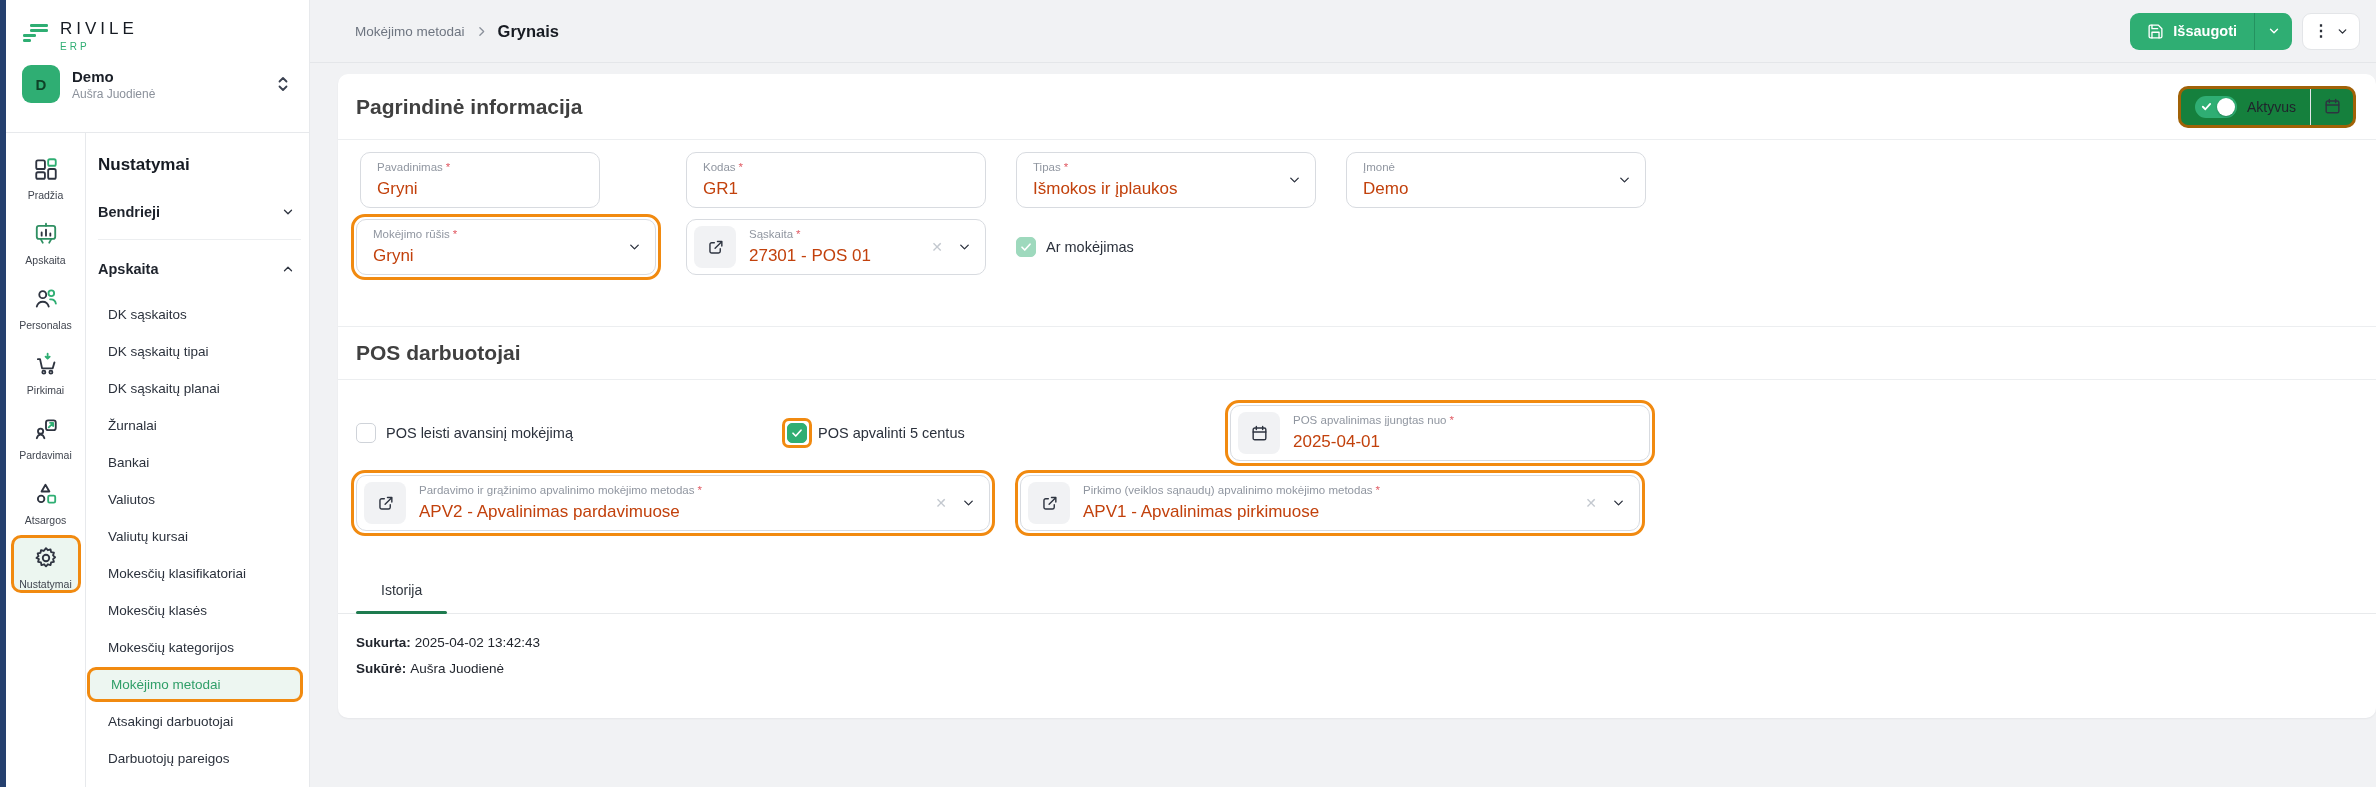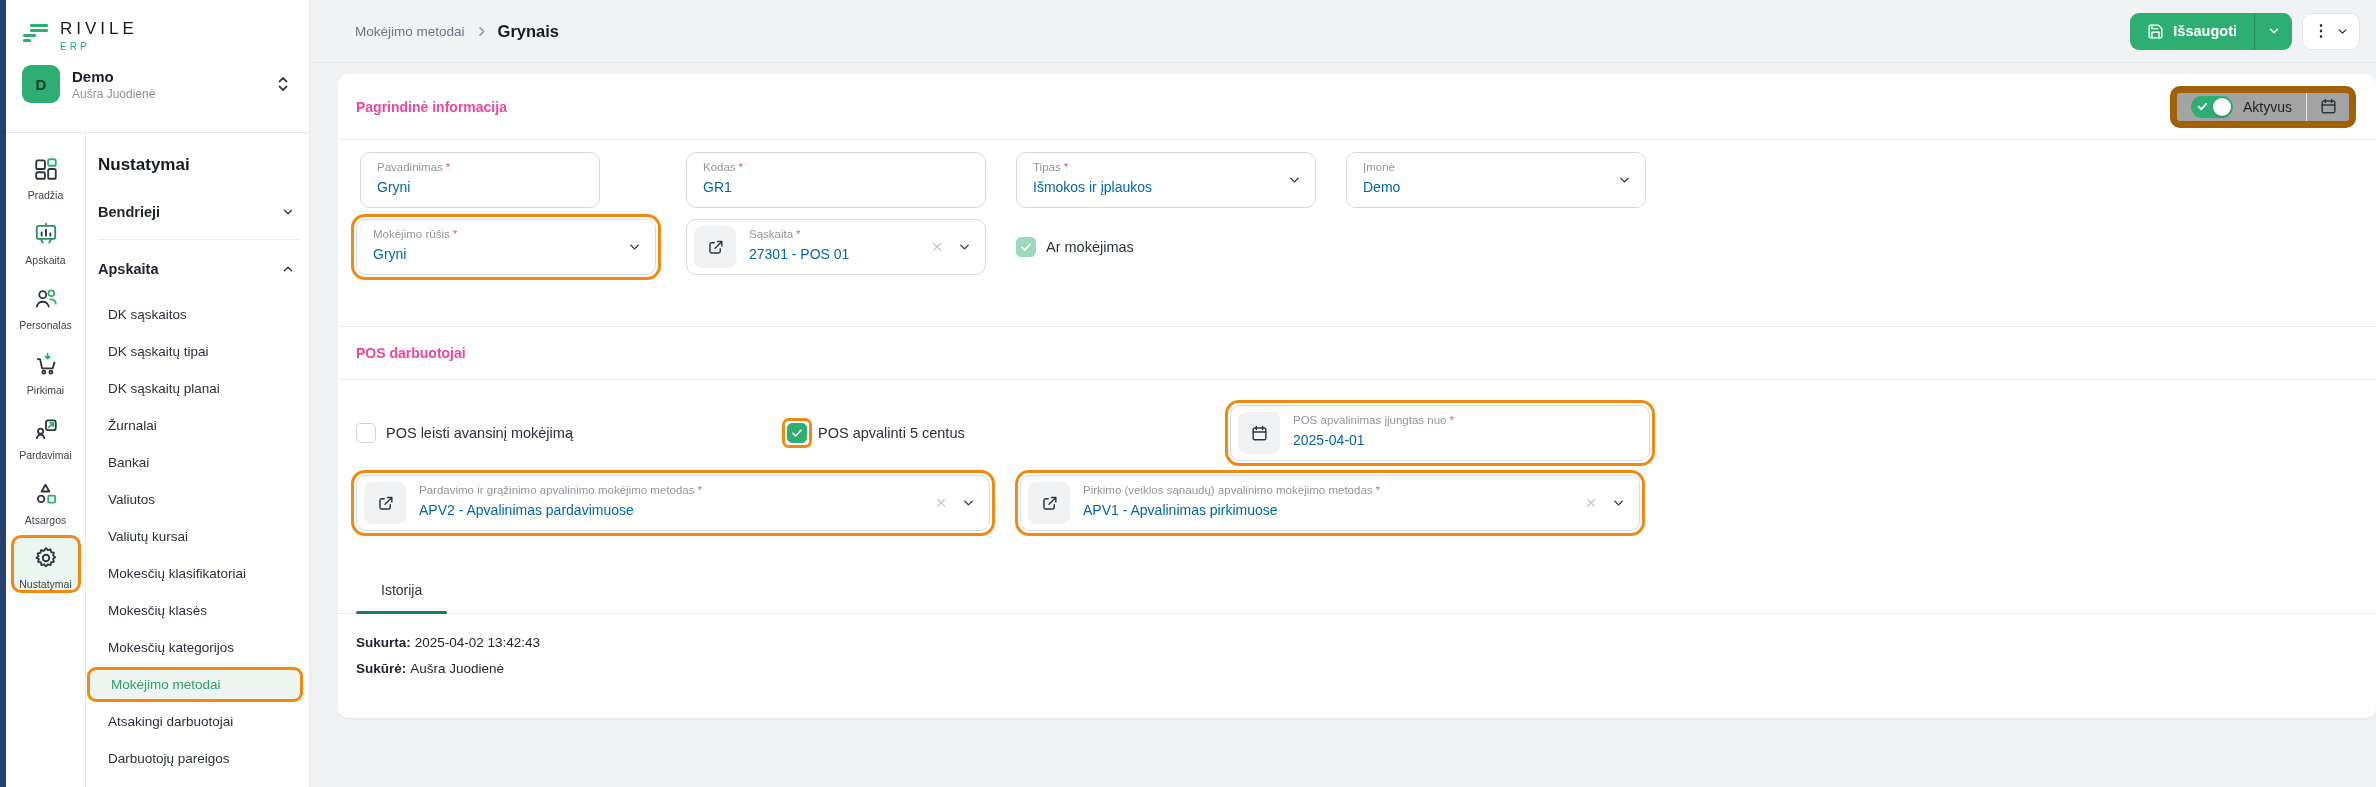--- a/index.html
+++ b/index.html
@@ -51,52 +51,52 @@
   .top-actions{display:flex;align-items:center}
   .save-split{display:flex;height:37px;border-radius:9px;overflow:hidden;background:var(--green)}
   .save-main{display:flex;align-items:center;gap:9px;padding:0 17px;border:none;background:transparent;color:#fff;font-size:14.5px;font-weight:700;font-family:inherit;cursor:pointer}
   .save-caret{width:38px;border:none;border-left:1px solid rgba(10,74,46,.28);background:transparent;display:flex;align-items:center;justify-content:center;cursor:pointer}
   .more-btn{margin-left:10px;height:37px;width:58px;background:#fff;border:1px solid #e3e5e8;border-radius:9px;display:flex;align-items:center;justify-content:center;gap:7px;cursor:pointer;color:#2a2f38}
   .kebab{font-size:16px;font-weight:700;line-height:1}
 
   .card{margin:11px 0 0 28px;width:2038px;height:644px;background:#fff;border-radius:10px;box-shadow:0 1px 2px rgba(16,24,40,.05)}
   .sec-head{height:66px;display:flex;align-items:center;justify-content:space-between;padding:0 20px 0 18px;border-bottom:1px solid var(--line-soft)}
   .sec-head2{height:54px;border-top:1px solid var(--line-soft)}
-  .sec-head h2{font-size:14px;font-weight:700;color:#ec4899}
+  .sec-head h2{font-size:21px;font-weight:700;color:#404040}
   .sec-body{position:relative;padding:12px 18px 0}
   .body1{padding-bottom:46px}
   .body2{padding:20px 18px 30px}
   .frow{position:relative}
   .r1{height:58px;margin-bottom:4px}
   .r2,.r3,.r4{height:66px}
   .r3{margin-bottom:4px}
 
   .field{position:absolute;top:0;height:56px;background:#fff;border:1.5px solid var(--border);border-radius:10px;cursor:text}
   .r2 .field.flat,.r3 .field.flat,.r4 .field.flat{top:5px}
   .flabel{position:absolute;left:16px;top:8px;font-size:11.5px;color:var(--label);white-space:nowrap}
   .req{color:var(--red);margin-left:3px;font-size:11.5px}
-  .fvalue{position:absolute;left:16px;top:26px;font-size:14px;color:#0369a1;white-space:nowrap}
+  .fvalue{position:absolute;left:16px;top:26px;font-size:17px;color:#c2410c;white-space:nowrap}
   .field.has-prefix .flabel{left:62px}
   .field.has-prefix .fvalue{left:62px}
   .prefix{position:absolute;left:7px;top:6px;width:42px;height:42px;border-radius:8px;background:#f1f2f4;display:flex;align-items:center;justify-content:center}
   .chev{position:absolute;right:13px;top:50%;transform:translateY(-50%)}
   .clear{position:absolute;right:42px;top:50%;transform:translateY(-50%);color:#c3c8cf;font-size:14px;font-weight:700;cursor:pointer}
 
   .hl{position:absolute;top:0;border:3px solid var(--orange);border-radius:14px;padding:2px;background:transparent}
   .hl .field{position:relative;top:0;left:0;width:100%}
 
   .cb{position:absolute;top:50%;transform:translateY(-50%);display:flex;align-items:center;gap:10px;cursor:pointer}
   .cb-box{width:20px;height:20px;border-radius:5px;border:1.5px solid #cfd3d9;background:#fff;display:flex;align-items:center;justify-content:center}
   .cb-box.checked{background:var(--green);border-color:var(--green)}
   .cb-box.muted{background:#9ed9bd;border-color:#9ed9bd}
   .cb-label{font-size:14.5px;color:var(--ink-soft);white-space:nowrap}
   .cb-hl{border:3px solid var(--orange);border-radius:7px;padding:2px;display:inline-flex}
   .cb.tight{gap:6px}
 
-  .active-pill{display:flex;align-items:center;height:42px;border:7px solid #a16207;border-radius:10px;background:#a3a3a3}
+  .active-pill{display:flex;align-items:center;height:42px;border:3px solid #a16207;border-radius:10px;background:#15803d}
   .pill-left{display:flex;align-items:center;gap:10px;padding:0 14px}
   .pill-left span{font-size:14px;color:#20242c}
   .pill-div{width:1px;height:100%;background:#e4e6ea}
   .pill-cal{width:42px;height:100%;border:none;background:transparent;display:flex;align-items:center;justify-content:center;cursor:pointer}
   .toggle{width:42px;height:22px;border-radius:12px;background:var(--green);position:relative;cursor:pointer}
   .toggle .tick{position:absolute;left:6px;top:5px}
   .knob{position:absolute;right:2px;top:2px;width:18px;height:18px;border-radius:50%;background:#fff;box-shadow:0 1px 2px rgba(0,0,0,.25)}
 
   .tabs{border-bottom:1px solid #e8eaec;height:48px;display:flex;padding-left:18px}
   .tab{display:flex;align-items:center;padding:0 25px;font-size:14px;color:#30363f;position:relative;cursor:pointer}

